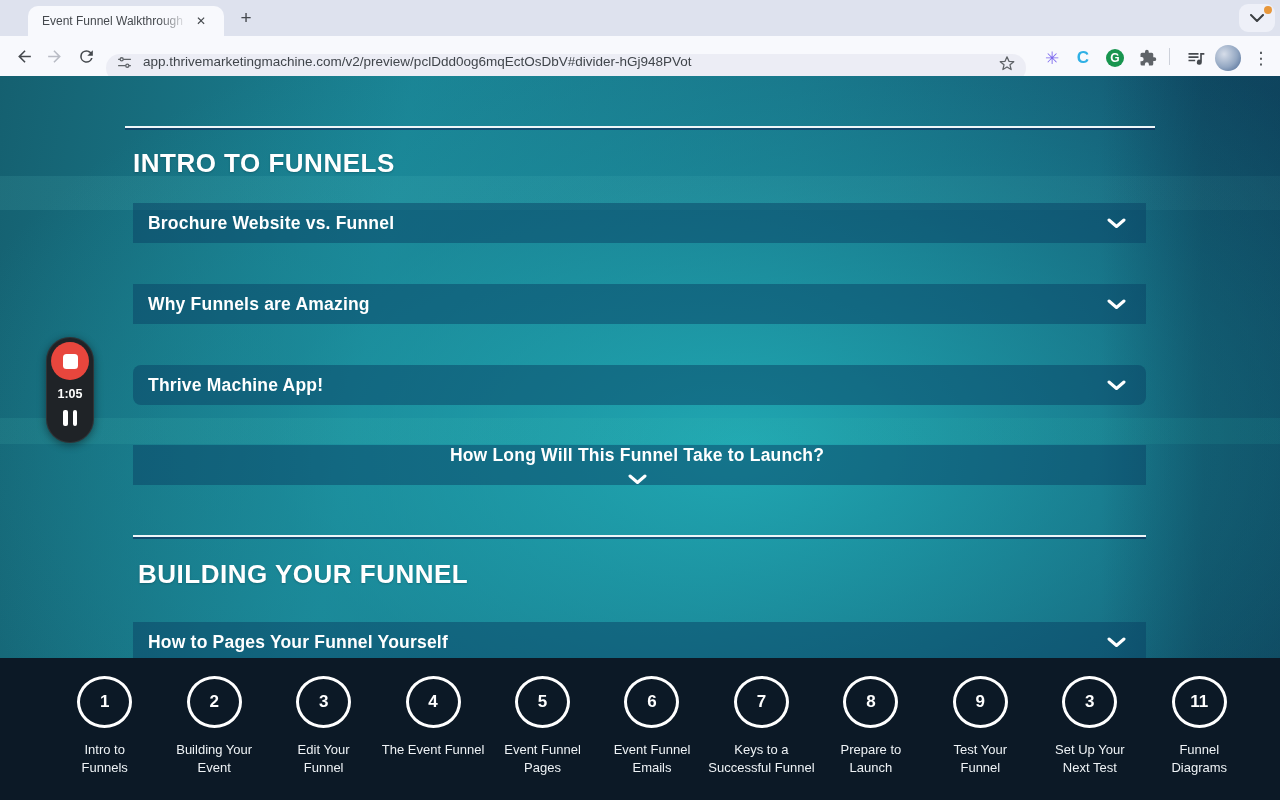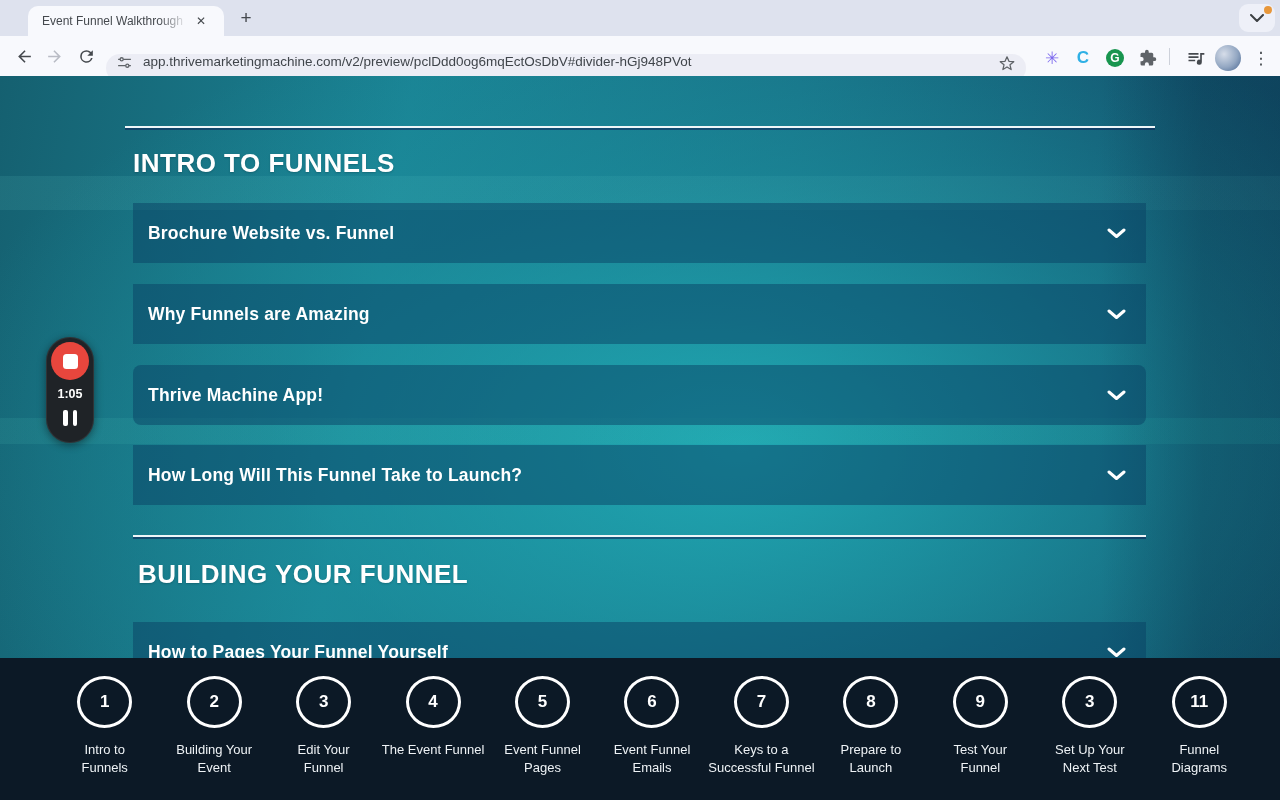--- a/index.html
+++ b/index.html
@@ -55,21 +55,21 @@
        linear-gradient(100deg, #156070 0%, #1a8394 30%, #187186 58%, #135670 85%, #114a64 100%); }
   .content::before { content:""; position:absolute; left:0; top:100px; width:1280px; height:34px;
        background:linear-gradient(90deg, rgba(120,230,220,0.10), rgba(120,230,220,0.05)); }
   .content::after { content:""; position:absolute; left:0; top:342px; width:1280px; height:26px;
        background:linear-gradient(90deg, rgba(90,220,200,0.10), rgba(40,180,170,0.12)); }
 
   .divider { position:absolute; height:0; border-top:2px solid #eef6f8; box-shadow:0 2px 0 rgba(14,32,86,0.55); z-index:2; }
   .section-heading { position:absolute; color:#ffffff; font-size:26px; font-weight:800; letter-spacing:0.5px;
        text-shadow:0 1px 2px rgba(0,30,40,0.25); z-index:2; }
 
-  .accordion { position:absolute; left:133px; width:1013px; height:60px; background:rgba(9,62,98,0.48);
+  .accordion { position:absolute; left:133px; width:1013px; height:40px; background:rgba(9,62,98,0.48);
        display:flex; align-items:center; justify-content:space-between; padding:0 20px 0 15px; z-index:2; cursor:pointer; }
   .accordion-title { color:#fff; font-size:17.5px; font-weight:bold; letter-spacing:0.2px; }
   .accordion .chev svg { width:19px; height:11px; display:block; }
 
   
   .recorder { position:absolute; left:37px; top:337px; width:48px; height:106px; border-radius:24px;
        background:#1f2327; box-shadow:0 2px 8px rgba(0,0,0,0.45), inset 0 0 0 1px rgba(255,255,255,0.08);
        display:flex; flex-direction:column; align-items:center; z-index:5;margin-left:9px; }
   .stop-btn { margin-top:5px; width:38px; height:38px; border-radius:50%; background:#e8463d;
        display:flex; align-items:center; justify-content:center; cursor:pointer; }
@@ -190,21 +190,21 @@
 
     <div class="accordion" style="top:289px;border-radius:8px;">
       <span class="accordion-title">Thrive Machine App!</span>
       <span class="chev">
         <svg viewBox="0 0 19 11">
             <polyline points="2,2 9.5,8.5 17,2" fill="none" stroke="#ffffff" stroke-width="3" stroke-linecap="round" stroke-linejoin="round"></polyline>
           </svg>
       </span>
     </div>
 
-    <div class="accordion" style="top:369px;">
+    <div class="accordion" style="top:369px;flex-direction:column;">
       <span class="accordion-title">How Long Will This Funnel Take to Launch?</span>
       <span class="chev">
         <svg viewBox="0 0 19 11">
             <polyline points="2,2 9.5,8.5 17,2" fill="none" stroke="#ffffff" stroke-width="3" stroke-linecap="round" stroke-linejoin="round"></polyline>
           </svg>
       </span>
     </div>
 
     <div class="divider" style="left:133px; top:459px; width:1013px;"></div>
     <h2 class="section-heading" style="left:138px; top:483px;">BUILDING YOUR FUNNEL</h2>

